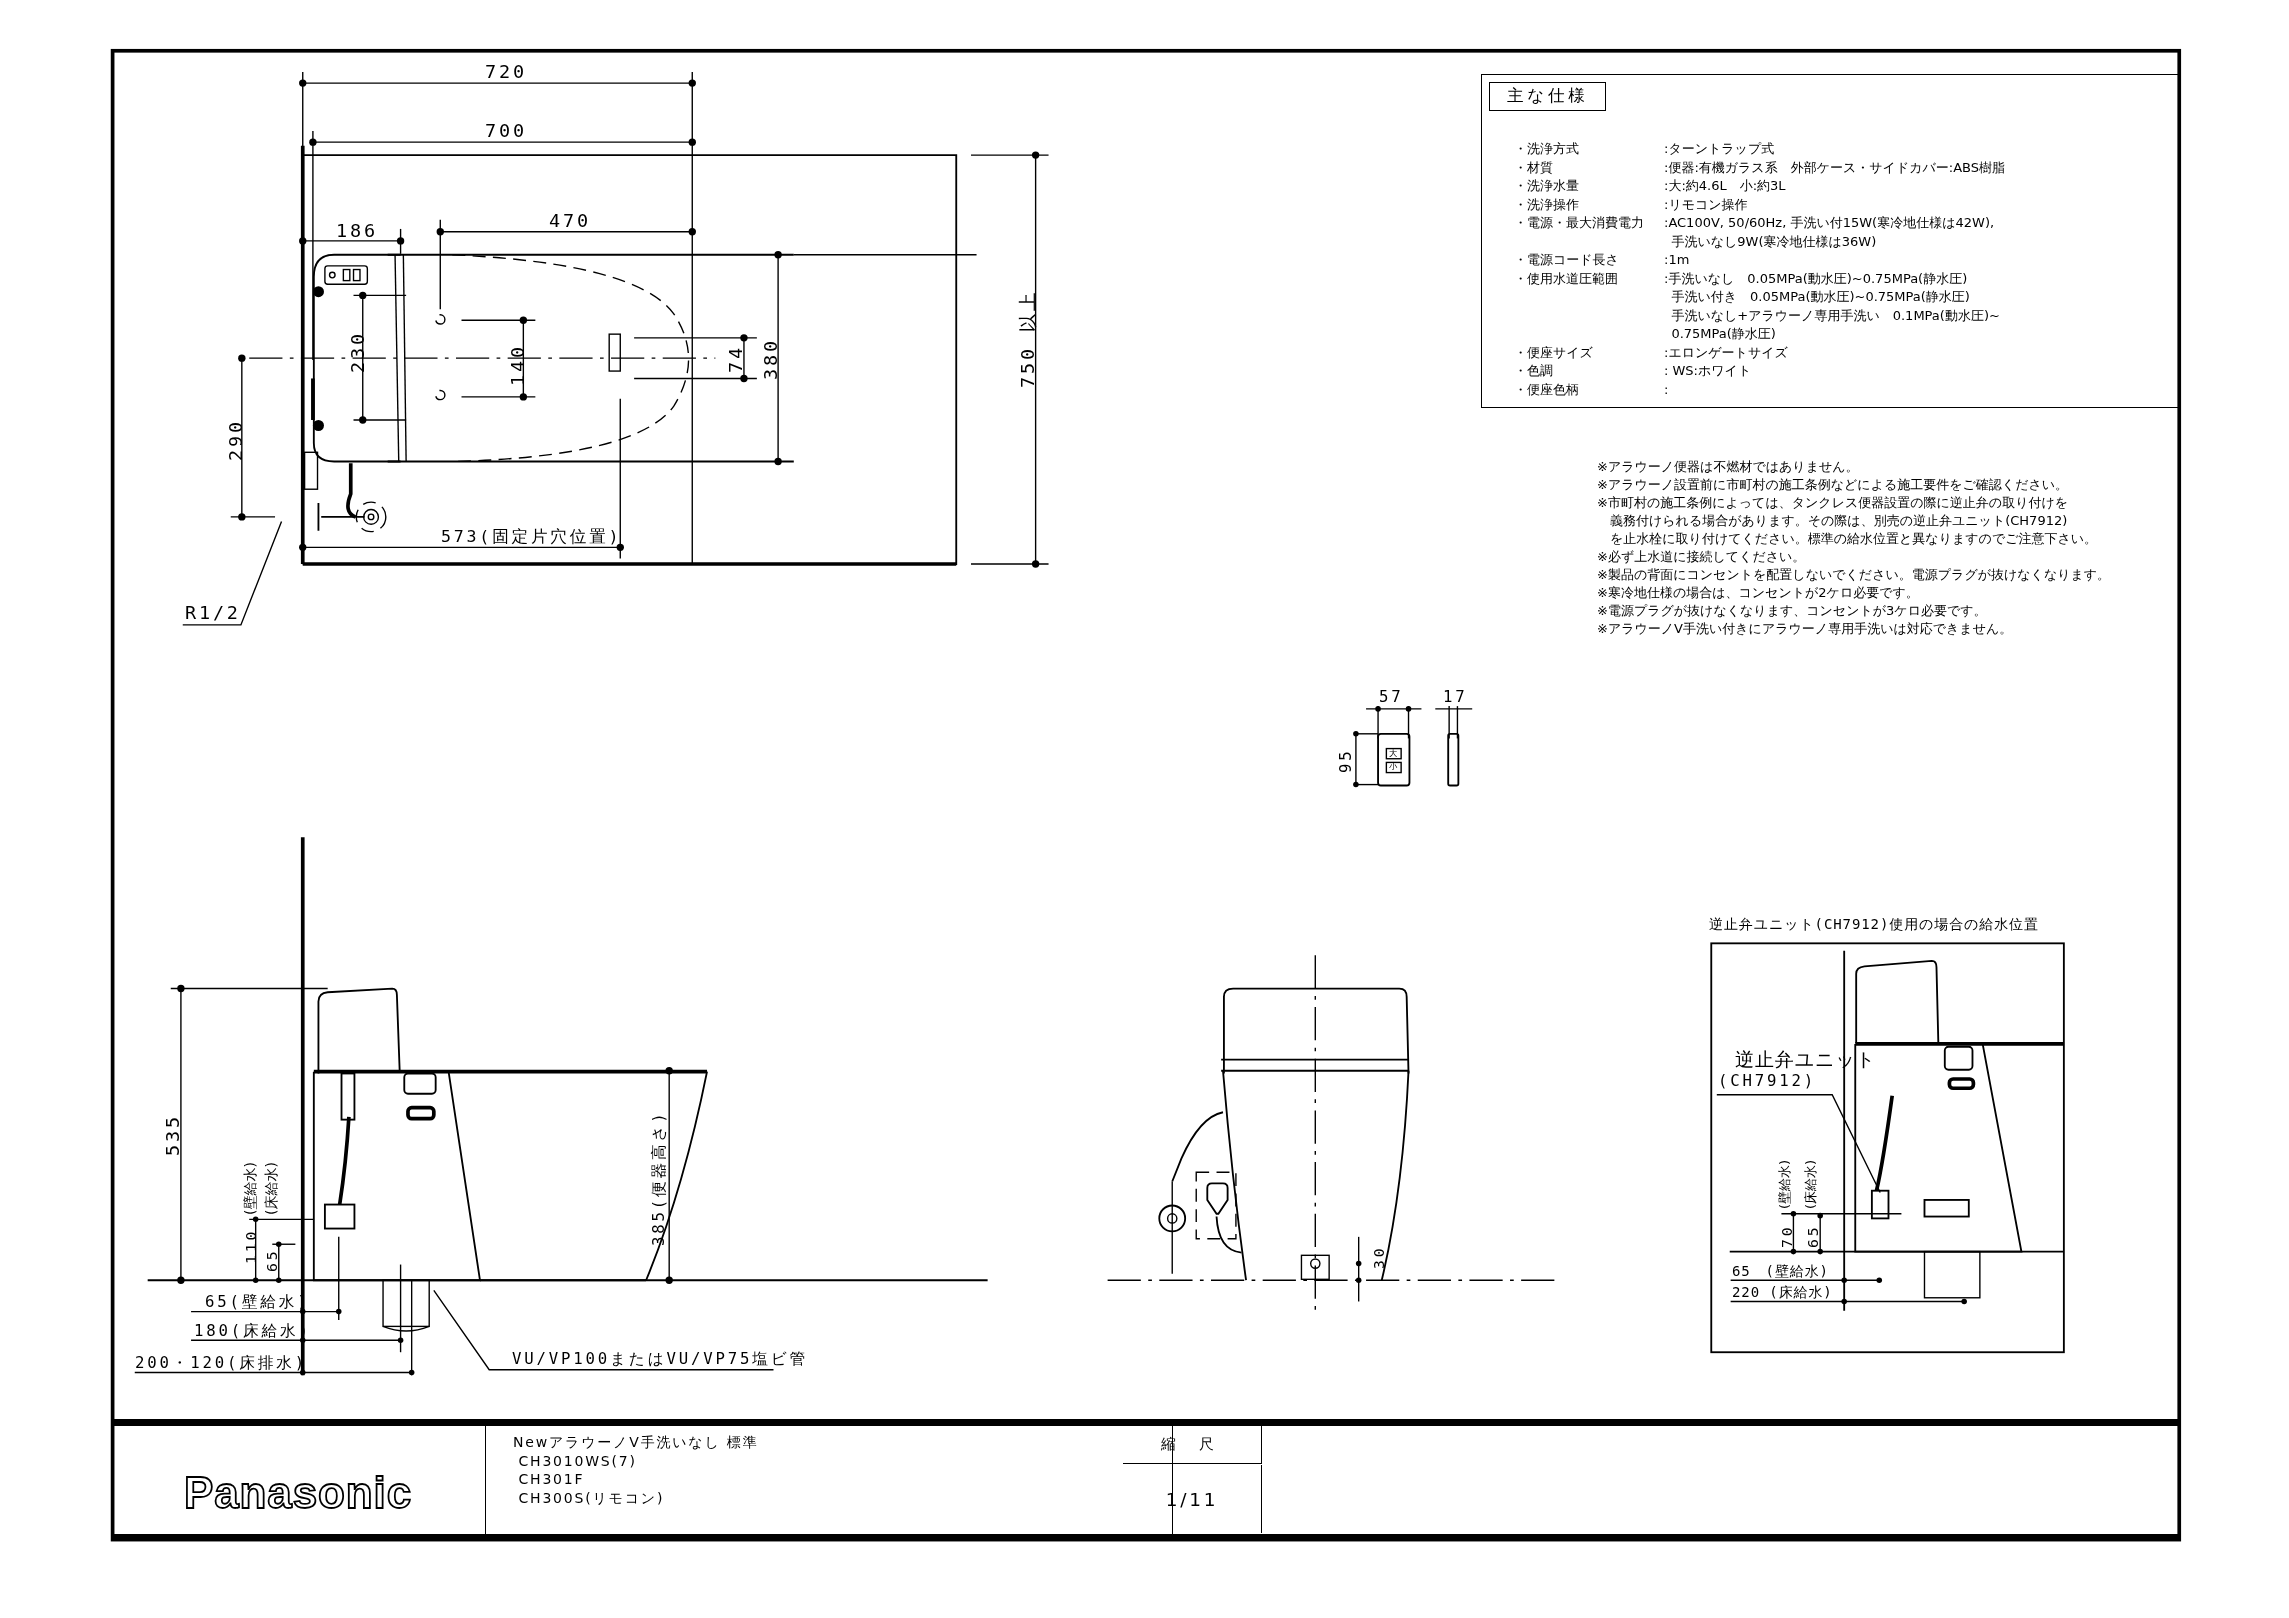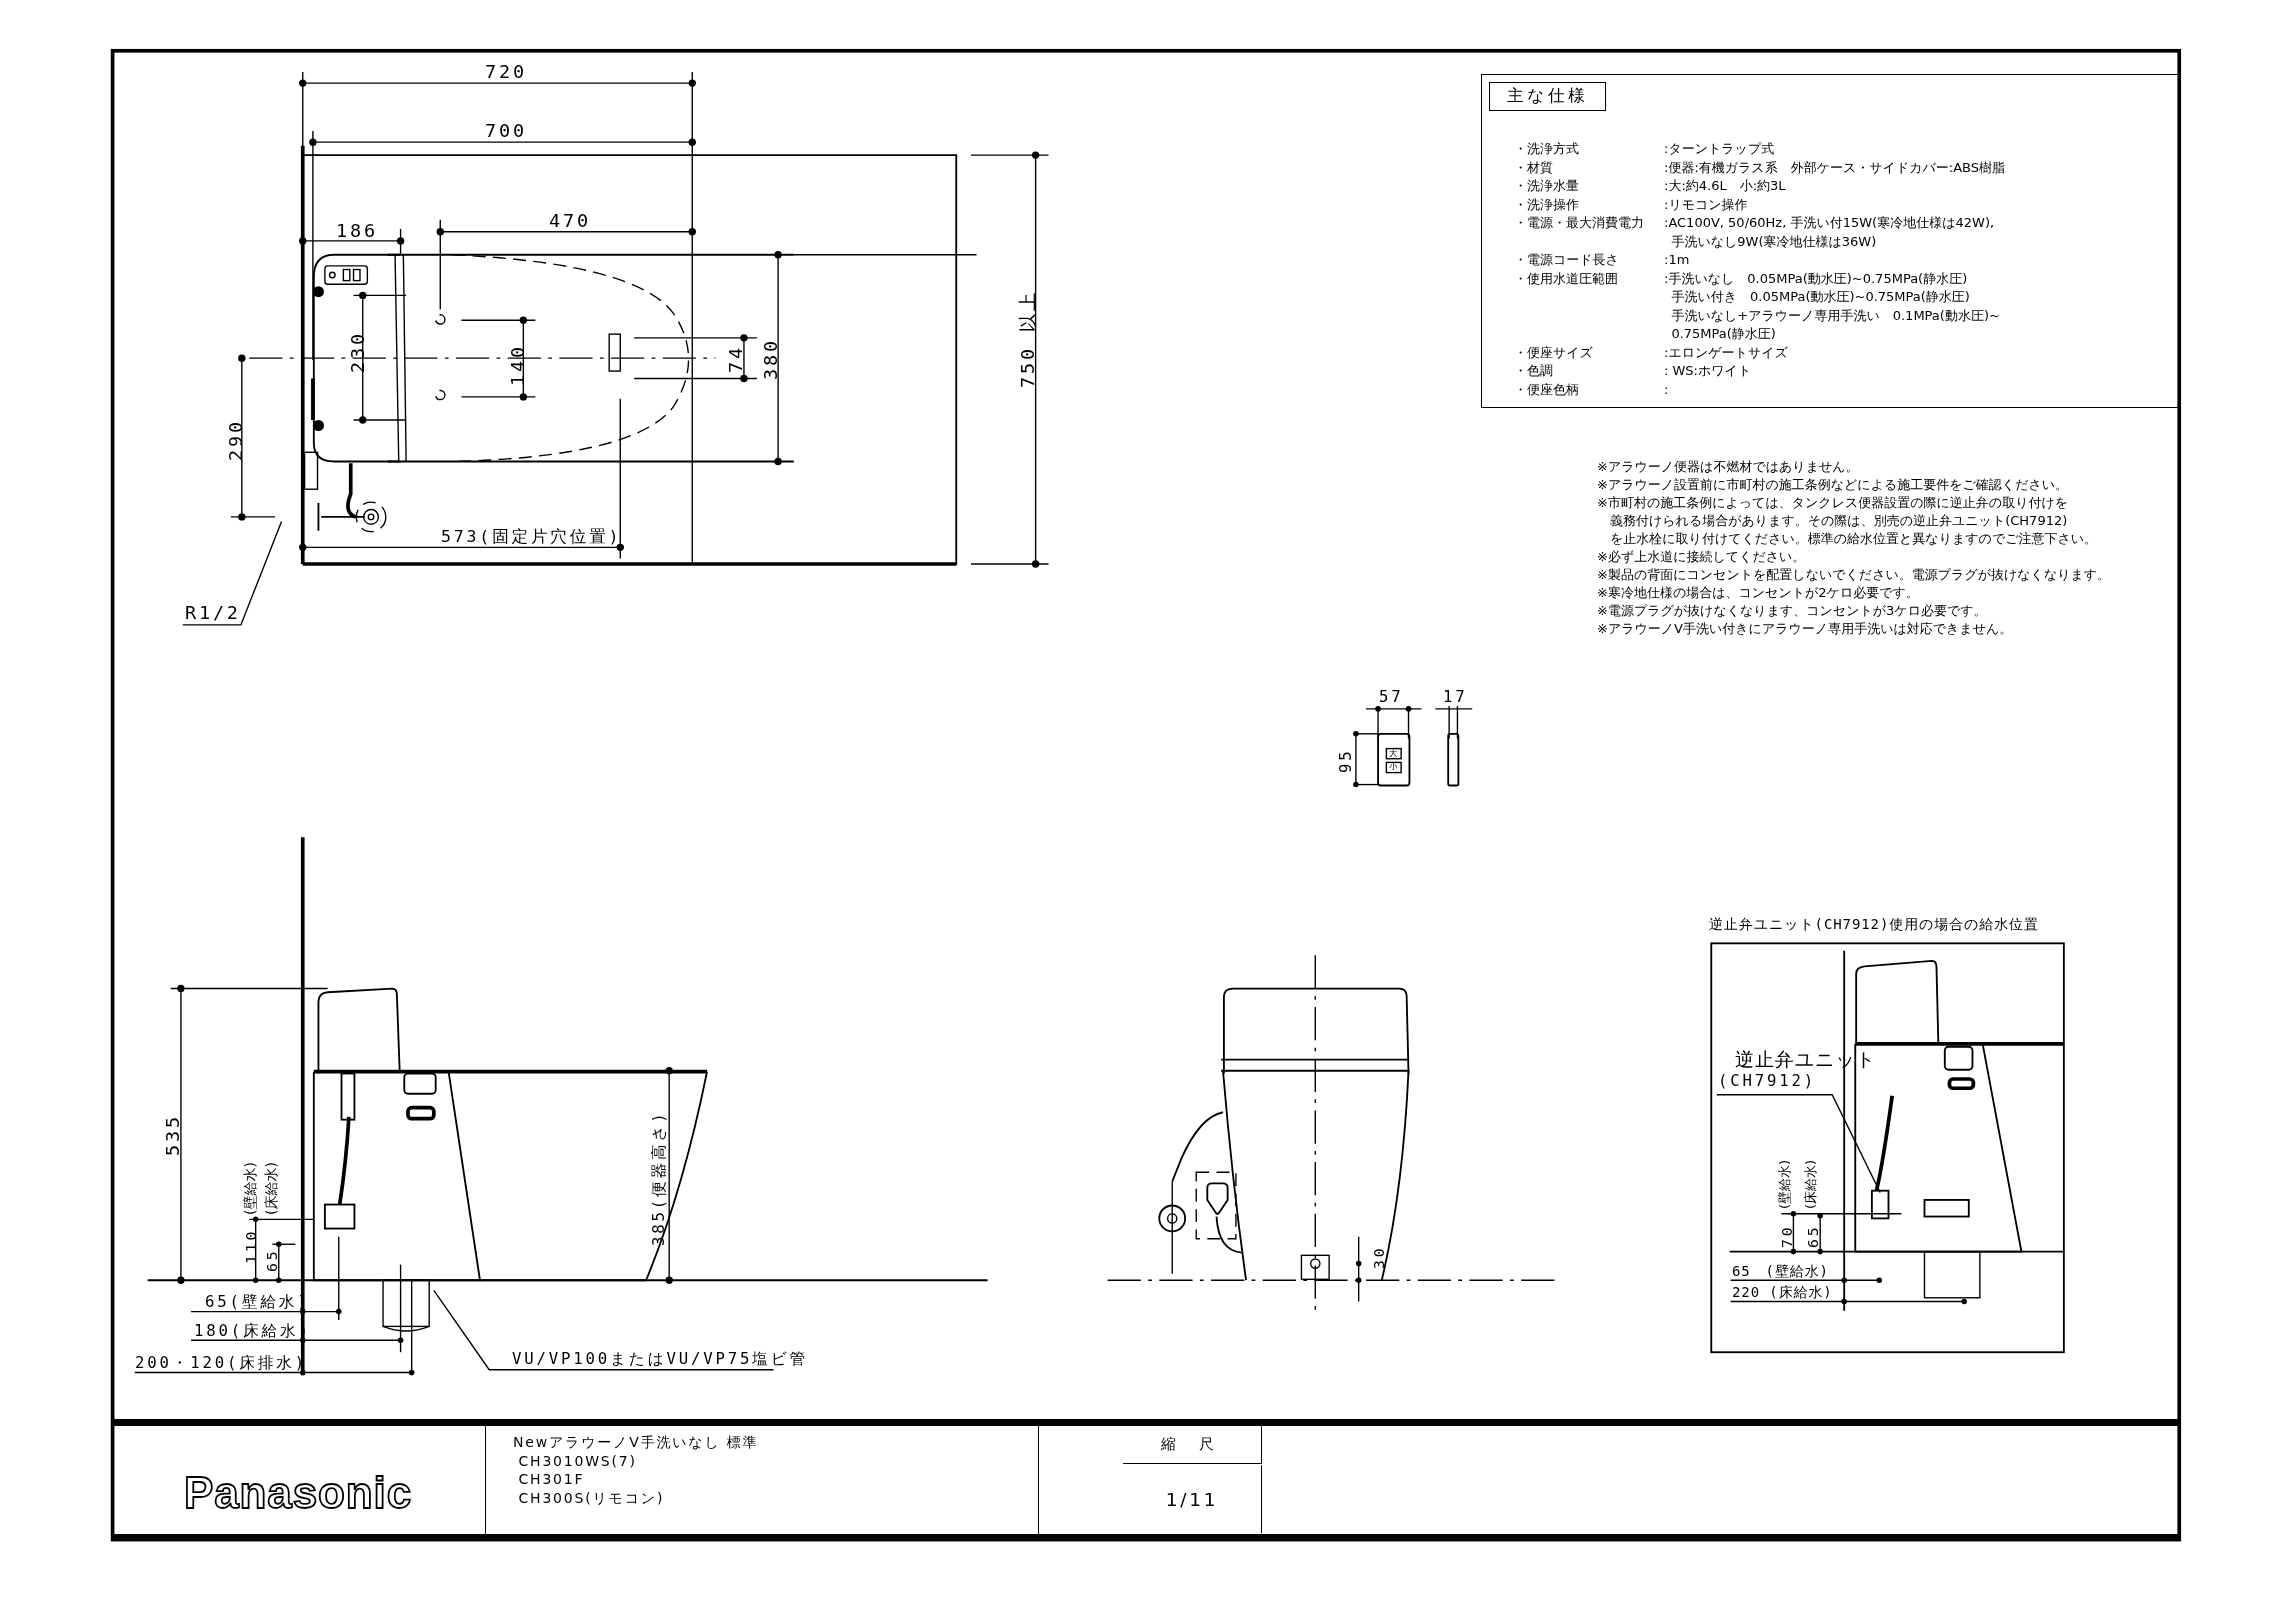--- a/index.html
+++ b/index.html
@@ -19,21 +19,21 @@
   .spec-key { width:150px; white-space:nowrap; }
   .spec-key::before { content:"・"; }
   .spec-val { white-space:nowrap; }
   .spec-val .line { display:block; }
   .notes { position:absolute; left:1597px; top:458px; font-size:13px; line-height:18px; }
   .notes .n { white-space:nowrap; }
   .notes .cont { padding-left:13px; }
   .title-block { position:absolute; left:111px; top:1419px; width:2070px; height:122px; border-top:7.4px solid #000; border-bottom:7.4px solid #000; box-sizing:border-box; }
   .tb-logo { position:absolute; left:0; top:0; width:374px; height:100%; display:flex; align-items:center; justify-content:center; border-right:1.8px solid #000; }
   .tb-logo span { font-family:"Liberation Sans", sans-serif; font-weight:bold; font-size:44px; color:#fff; -webkit-text-stroke:1.8px #000; letter-spacing:0.9px;margin-top:26px; }
-  .tb-model { position:absolute; left:376px; top:0; width:552px; height:100%; border-right:1.8px solid #000; box-sizing:border-box; padding:7.4px 0 0 26px; font-size:14px; line-height:18.5px; letter-spacing:1.8px; }
+  .tb-model { position:absolute; left:376px; top:0; width:686px; height:100%; border-right:1.8px solid #000; box-sizing:border-box; padding:7.4px 0 0 26px; font-size:14px; line-height:18.5px; letter-spacing:1.8px; }
   .tb-model .m { padding-left:5.5px; }
   .tb-scale-h { position:absolute; left:1012px; top:0; width:138px; height:37px; border-bottom:1.8px solid #000; border-right:1.8px solid #000; display:flex; align-items:center; justify-content:center; font-size:14.8px; letter-spacing:9.2px; }
   .tb-scale-v { position:absolute; left:1012px; top:39px; width:138px; height:68px; border-right:1.8px solid #000; display:flex; align-items:center; justify-content:center; font-size:18.5px; letter-spacing:2.8px; }
   .label { position:absolute; font-size:14.8px; white-space:nowrap; }
   .vlabel { position:absolute; font-size:14.8px; white-space:nowrap; transform-origin:left top; transform:rotate(-90deg); }
   .mono { font-family:"DejaVu Sans Mono", "Liberation Mono", monospace; letter-spacing:2.8px; }
 </style>
 </head>
 <body>
 

